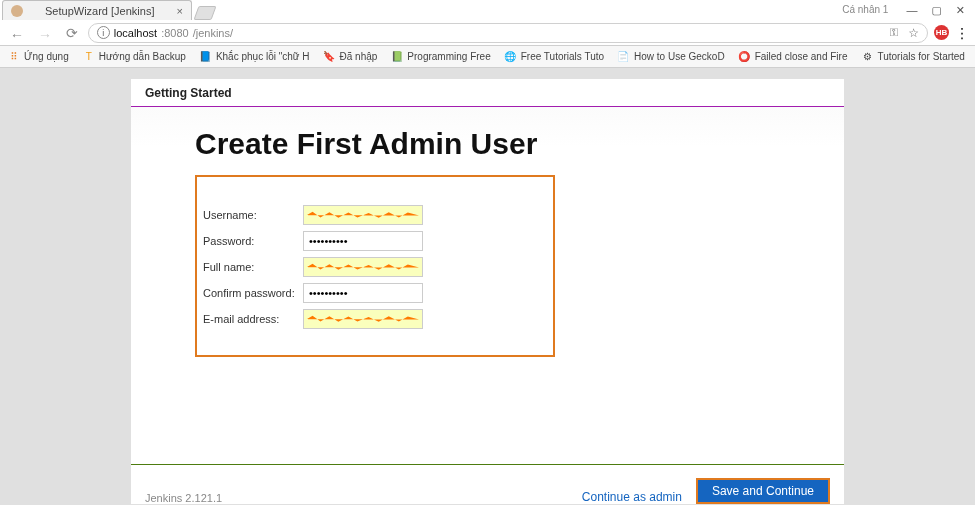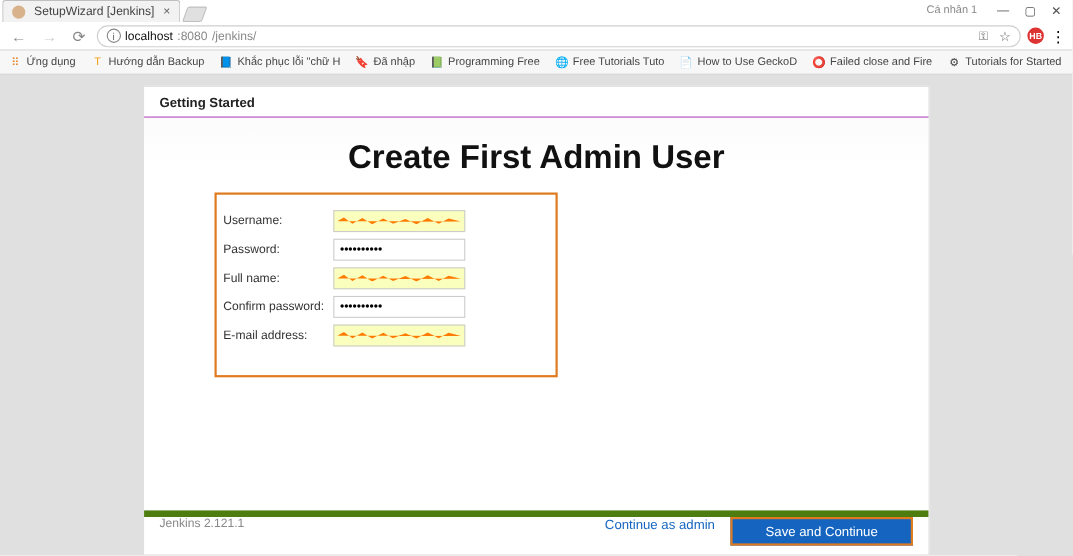--- a/index.html
+++ b/index.html
@@ -3,21 +3,21 @@
 <meta charset="utf-8">
 <style>
   * { margin: 0; padding: 0; box-sizing: border-box; font-family: "Segoe UI", Arial, sans-serif; }
   body { background: #e6e6e6; width: 975px; height: 505px; overflow: hidden; }
 
   
   .titlebar { height: 20px; background: #ffffff; display: flex; align-items: center; }
   .tab-strip { display: flex; align-items: flex-end; height: 20px; padding-left: 2px; }
   .tab { height: 20px; background: #f2f2f2; border: 1px solid #bfbfbf; border-bottom: none;
          border-top-left-radius: 3px; border-top-right-radius: 3px; display: flex;
-         align-items: center; padding: 0 8px; gap: 8px; font-size: 11px; color: #444; }
+         align-items: center; padding: 0 8px; gap: 22px; font-size: 11px; color: #444; }
   .tab .favicon { width: 12px; height: 12px; border-radius: 50%; background: #d7b28a; display:inline-block; }
   .tab .close { font-size: 11px; color: #666; cursor: pointer; }
   .new-tab { width: 18px; height: 14px; background: #e0e0e0; margin-left: 4px;
              border: 1px solid #bfbfbf; border-radius: 2px; transform: skewX(-20deg); }
   .win-ctrl { margin-left: auto; display: flex; align-items: flex-start; gap: 14px; padding-right: 10px; font-size: 11px; color: #555;}
   .win-ctrl .profile { font-size: 10px; color: #888; margin-right: 4px;}
   .win-ctrl span { cursor: pointer; }
 
   .addr-row { height: 26px; background: #ffffff; border-bottom: 1px solid #cfcfcf; display:flex; align-items:center; padding: 0 6px; gap: 6px;}
   .nav-btn { color: #888; font-size: 14px; padding: 0 4px; cursor:pointer; }
@@ -34,39 +34,39 @@
 
   .bookmarks { height: 22px; background:#f7f7f7; border-bottom:1px solid #cfcfcf; display:flex; align-items:center; padding: 0 8px; gap: 14px; font-size:10px; color:#444; overflow:hidden; white-space:nowrap; }
   .bk { display:flex; align-items:center; gap:4px; cursor:pointer; }
   .bk .ic { width:12px; height:12px; display:inline-flex; align-items:center; justify-content:center; font-size:10px; }
 
   
   .viewport { position: relative; height: calc(505px - 20px - 26px - 22px); background:#e0e0e0; }
   .wizard { position:absolute; left:130px; right:130px; top:10px; bottom:0; background:#fff; border:1px solid #e0e0e0; }
   .wiz-head { height: 28px; padding: 7px 14px; font-size:12px; font-weight:600; color:#222; border-bottom:1px solid #a21caf;}
   .wiz-body { flex:1; padding: 10px 64px; background: linear-gradient(#fbfbfb,#ffffff 40px,#ffffff); height: calc(100% - 28px - 40px); }
-  .wiz-title { font-size: 30px; font-weight:700; color:#111; margin: 10px 0 14px; text-align: center; }
-  .form-box { border: 2px solid #e07a1f; padding: 8px 6px 20px; width: 312px; }
+  .wiz-title { font-size: 30px; font-weight:700; color:#111; margin: 10px 0 14px; }
+  .form-box { border: 2px solid #e07a1f; padding: 22px 6px 20px; width: 360px; }
   .frow { display:flex; align-items:center; margin: 6px 0; }
   .frow label { width: 100px; font-size: 11px; color:#333; }
   .frow input { width: 120px; height: 20px; border:1px solid #ccc; padding: 1px 5px; font-size:11px; }
   .frow input.autofill { background:#faffbd; }
   .frow .scribble { position:relative; }
   .frow .scribble::after{
     content:""; position:absolute; left:4px; right:4px; top:50%; height:8px; transform:translateY(-50%);
     background: linear-gradient(90deg,#ff7a00 0%, #ff7a00 100%);
     border-radius: 4px;
     clip-path: polygon(0 50%, 5% 10%, 12% 80%, 20% 15%, 28% 85%, 37% 20%, 45% 80%, 55% 25%, 64% 85%, 73% 15%, 82% 80%, 90% 20%, 100% 55%);
   }
 
-  .wiz-foot { height:40px; border-top:6px solid #4d7c0f; display:flex; align-items:flex-start; padding: 0 14px; gap:14px;}
+  .wiz-foot { height:40px; border-top:1px solid #4d7c0f; display:flex; align-items:flex-end; padding: 0 14px; gap:14px;}
   .version { font-size:11px; color:#888; }
   .spacer { flex:1; }
   .link-btn { color:#1565c0; font-size:12px; cursor:pointer; }
-  .primary-btn { background:#1565c0; color:#fff; border:2px solid #e07a1f; padding:4px 30px; font-size:12px; cursor:pointer;}
+  .primary-btn { background:#1565c0; color:#fff; border:2px solid #e07a1f; padding:4px 14px; font-size:12px; cursor:pointer;}
 </style>
 </head>
 <body>
 
 <div class="titlebar">
   <div class="tab-strip">
     <div class="tab">
       <span class="favicon"></span>
       <span>SetupWizard [Jenkins]</span>
       <span class="close">×</span>

